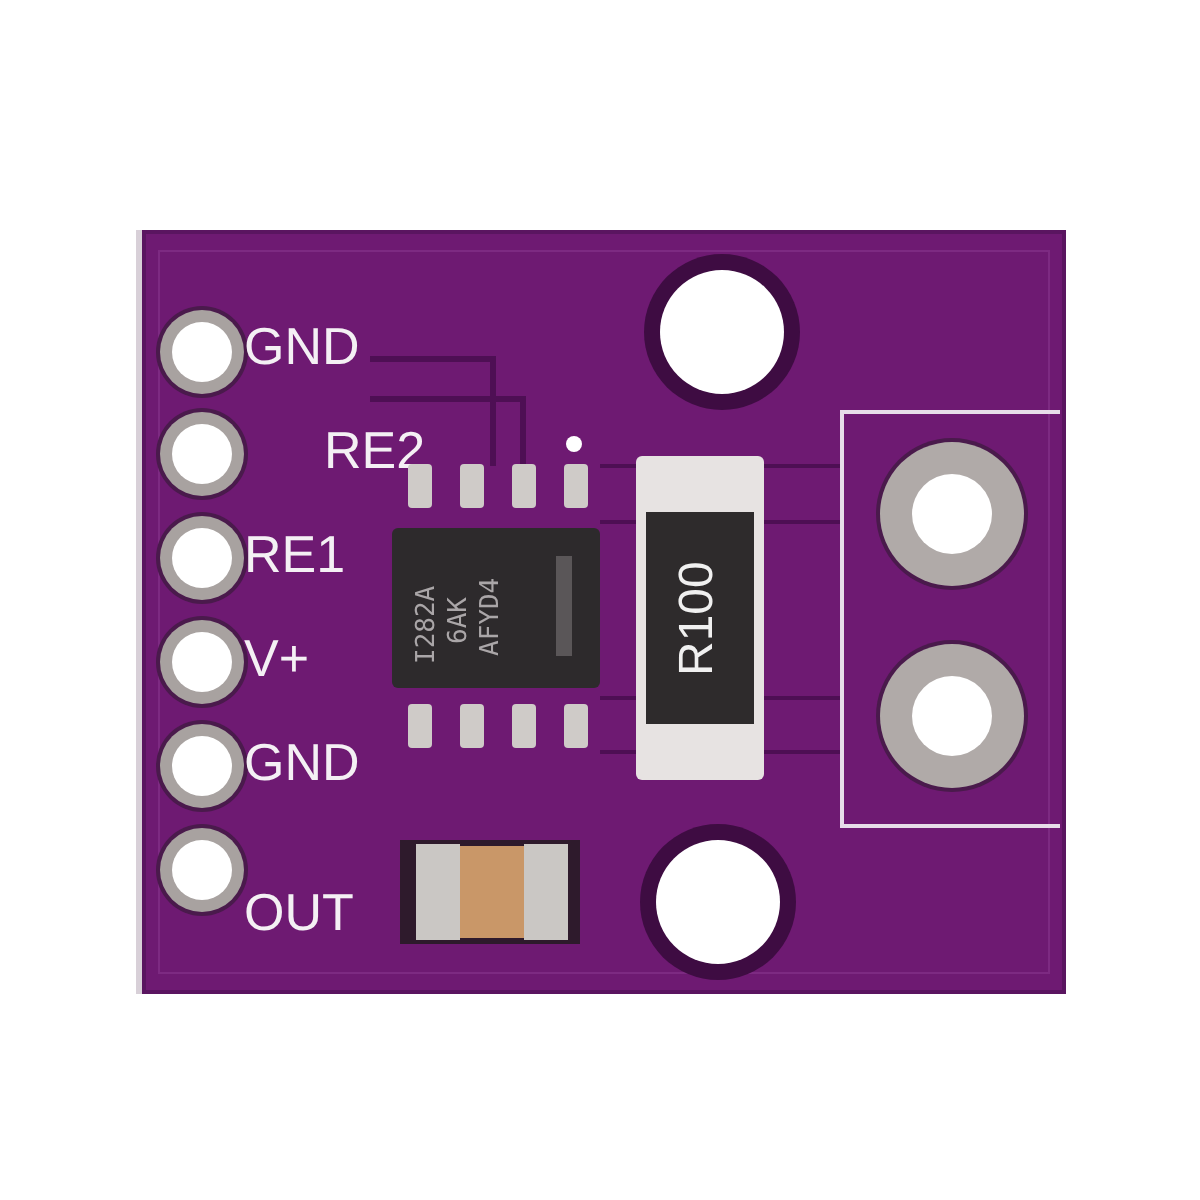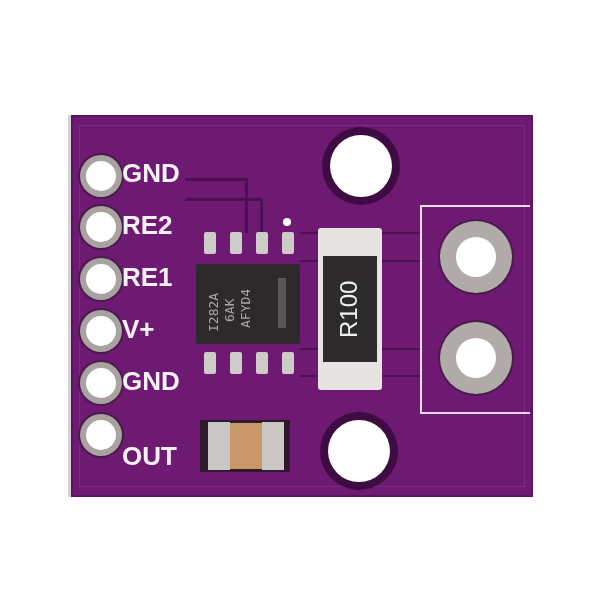--- a/index.html
+++ b/index.html
@@ -1,21 +1,21 @@
 <!DOCTYPE html>
 <html><head>
 <meta charset="utf-8">
 <style>
   html,body{margin:0;padding:0;background:#ffffff;}
   body{width:600px;height:600px;position:relative;overflow:hidden;font-family:"DejaVu Sans",sans-serif;}
   .board{position:absolute;left:68px;top:115px;width:462px;height:382px;background:#6e1a72;border-left:3px solid #d8d0d8;box-shadow:inset 0 0 0 2px #5a1560;}
   .inner{position:absolute;left:8px;top:10px;right:8px;bottom:10px;border:1px solid #7d2a82;}
   .hole{position:absolute;border-radius:50%;background:#fff;box-shadow:0 0 0 8px #3e0c42;}
   .pin{position:absolute;width:30px;height:30px;border-radius:50%;background:#fff;box-shadow:0 0 0 6px #a8a2a0, 0 0 0 8px #4a1a4c;left:86px;}
-  .lbl{position:absolute;left:122px;color:#f4f0f4;font-family:"Liberation Sans",sans-serif;font-weight:bold;font-size:26px;letter-spacing:0px;text-align:center;}
+  .lbl{position:absolute;left:122px;color:#f4f0f4;font-family:"Liberation Sans",sans-serif;font-weight:normal;font-size:26px;letter-spacing:0px;text-align:center;}
   .trace{position:absolute;background:#4e0f54;}
   .ic{position:absolute;left:196px;top:264px;width:104px;height:80px;background:#2d2a2c;border-radius:3px;}
   .ic .mark{position:absolute;color:#aaa6a8;font-family:"DejaVu Sans Mono",monospace;font-size:13px;transform:rotate(-90deg);transform-origin:left top;white-space:nowrap;}
   .icpin{position:absolute;width:12px;height:22px;background:#cfcbc8;border-radius:2px;}
   .res{position:absolute;left:318px;top:228px;width:64px;height:162px;background:#e7e3e2;border-radius:3px;}
   .res .body{position:absolute;left:5px;top:28px;width:54px;height:106px;background:#2e2b2c;}
   .res .txt{position:absolute;left:12px;top:90px;color:#f0f0f0;font-family:"Liberation Sans",sans-serif;font-size:24px;transform:rotate(-90deg);transform-origin:left top;white-space:nowrap;}
   .cap{position:absolute;left:200px;top:420px;width:90px;height:52px;background:#2e1a2c;}
   .cap .end{position:absolute;top:2px;width:22px;height:48px;background:#cac7c4;}
   .cap .mid{position:absolute;left:30px;top:3px;width:34px;height:46px;background:#c99768;}
@@ -43,21 +43,21 @@
 <div class="hole" style="left:328px;top:420px;width:62px;height:62px;"></div>
 
 <div class="pin" style="top:161px;"></div>
 <div class="pin" style="top:212px;"></div>
 <div class="pin" style="top:264px;"></div>
 <div class="pin" style="top:316px;"></div>
 <div class="pin" style="top:368px;"></div>
 <div class="pin" style="top:420px;"></div>
 
 <div class="lbl" style="top:158px;">GND</div>
-<div class="lbl" style="top:210px;">RE2</div>
+<div class="lbl" style="top:210px;margin-left:40px;">RE2</div>
 <div class="lbl" style="top:262px;">RE1</div>
 <div class="lbl" style="top:314px;">V+</div>
 <div class="lbl" style="top:366px;">GND</div>
 <div class="lbl" style="top:441px;">OUT</div>
 
 <div class="dot" style="left:283px;top:218px;"></div>
 
 <div class="icpin" style="left:204px;top:232px;"></div>
 <div class="icpin" style="left:230px;top:232px;"></div>
 <div class="icpin" style="left:256px;top:232px;"></div>

